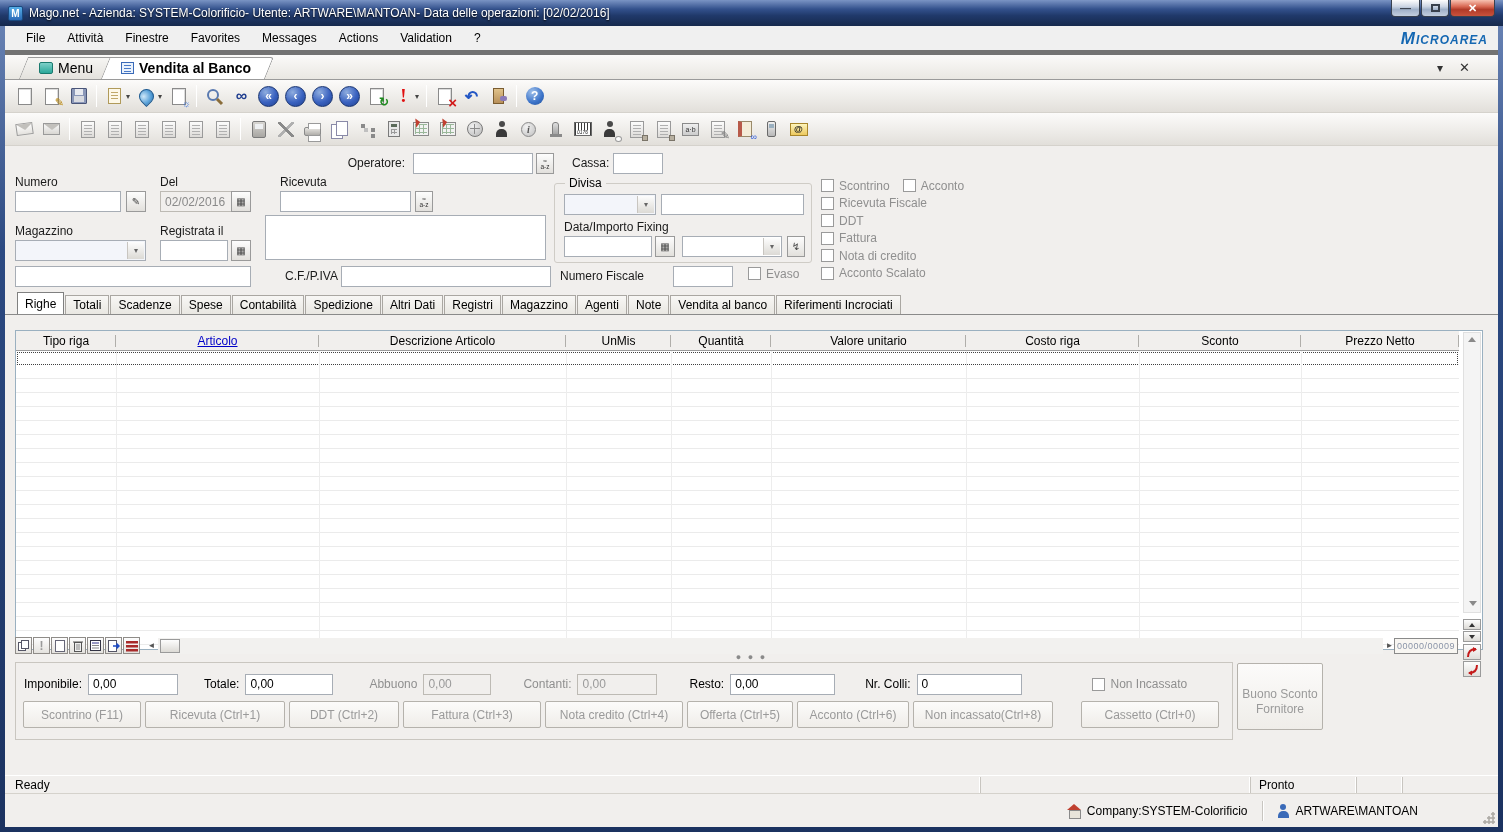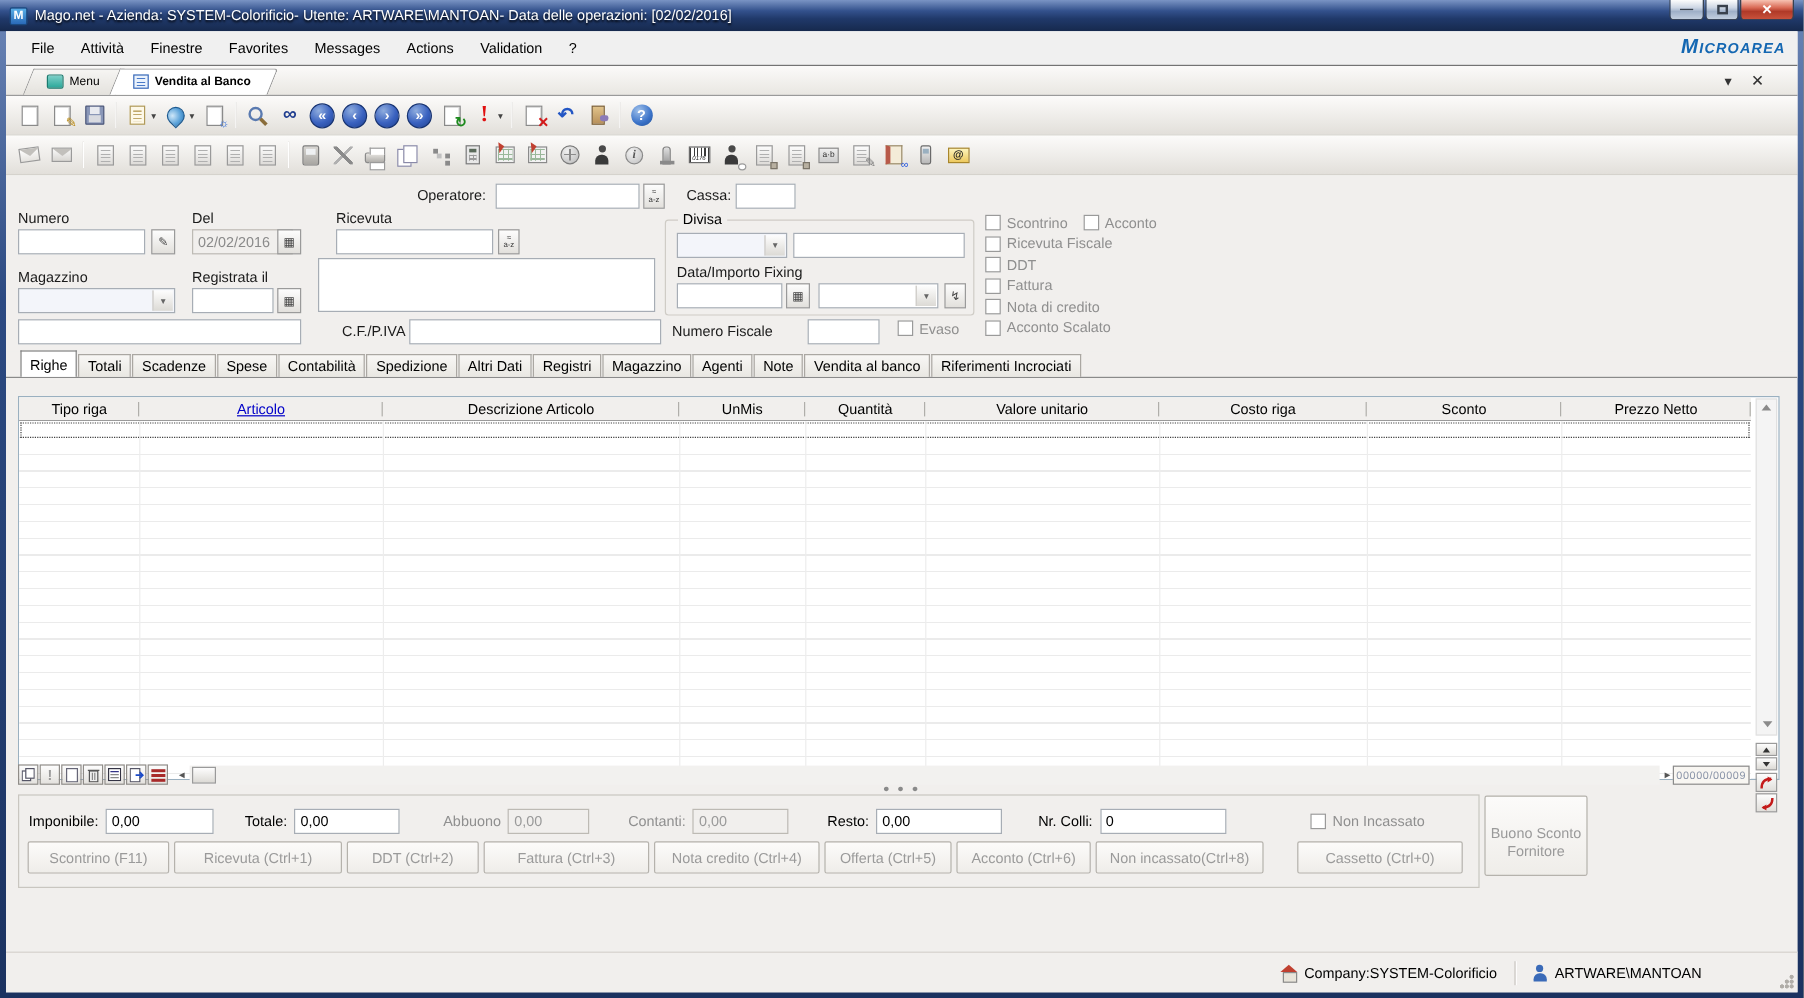--- a/index.html
+++ b/index.html
@@ -16,35 +16,35 @@
   .win-controls { position:absolute; right:8px; top:0; display:flex; }
   .wc { height:17px; border:1px solid #38414f; border-top:none; border-radius:0 0 4px 4px; margin-left:1px;
         background:linear-gradient(180deg,#fdfdfd,#cdd6e4 40%,#9fb0c8 60%,#c3cfdf); color:#39414d;
         display:flex; align-items:center; justify-content:center; font-size:11px; font-weight:bold; }
   .wc-min { width:29px; } .wc-max { width:28px; }
   .wc-close { width:45px; background:linear-gradient(180deg,#f7c2b2,#d96a55 40%,#b03a28 60%,#c9523c); color:#fff; }
   .wc-max i { width:9px; height:8px; border:2px solid #39414d; display:block; font-style:normal;}
   
   .content { position:absolute; top:26px; left:5px; right:5px; bottom:5px; background:#f1efed; overflow:hidden; }
   
-  .menubar { position:absolute; top:0; left:0; right:0; height:29px; background:#f0f0f0; border-bottom:1px solid #737373;
+  .menubar { position:absolute; top:0; left:0; right:0; height:29px; background:#f0f0f0; border-bottom:5px solid #737373;
              display:flex; align-items:center; padding-left:10px; }
   .mitem { padding:4px 11px; font-size:12px; cursor:default; }
   .brand { position:absolute; right:10px; top:3px; font-weight:bold; font-style:italic; font-variant:small-caps;
            font-size:17px; letter-spacing:1px; color:#1467b2; }
   
   .doctabs { position:absolute; top:29px; left:0; right:0; height:25px; background:linear-gradient(#fbfaf9,#e9e7e2);
              display:flex; align-items:flex-end; padding-left:14px; border-bottom:1px solid #9a9a9a;}
   .dtab { position:relative; height:22px; display:flex; align-items:center; padding:0 14px 0 20px; margin-right:-6px; }
   .dtab::before { content:""; position:absolute; inset:0; background:linear-gradient(#f6f5f3,#e4e2dd);
                   border:1px solid #9a9a9a; border-bottom:none; transform:skewX(-22deg); transform-origin:100% 100%; border-radius:0 3px 0 0;}
   .dtab.active::before { background:#fff; }
   .dtab * { position:relative; z-index:1; }
   .dtab.active .dlabel { font-weight:bold; }
-  .dlabel { font-size:10px; margin-left:5px; }
+  .dlabel { font-size:14px; margin-left:5px; }
   .tabicon-menu { width:14px; height:12px; background:linear-gradient(#7ed0c8,#2ba89a); border:1px solid #1a7a6e; border-radius:2px; }
   .tabicon-doc { width:13px; height:12px; background:#eaf2fc; border:1px solid #3a6ab8; position:relative;}
   .tabicon-doc::after { content:""; position:absolute; left:2px; right:2px; top:2px; height:8px;
                         background:repeating-linear-gradient(180deg,#4a7ac8 0 1px,transparent 1px 3px); }
   .doctabs-right { position:absolute; right:28px; top:5px; display:flex; gap:16px; align-items:center; color:#333;}
   .doctabs-right span { font-size:12px; cursor:default; }
   
   .toolbar { position:absolute; left:0; right:0; display:flex; align-items:center; padding-left:6px;
              background:linear-gradient(#fcfbfa,#eae8e4 70%,#e2dfda); border-bottom:1px solid #d5d2cc; }
   .tb1 { top:54px; height:33px; }
@@ -656,20 +656,27 @@
           <button class="bbtn" style="width: 138px;">Fattura (Ctrl+3)</button>
           <button class="bbtn" style="width: 138px;">Nota credito (Ctrl+4)</button>
           <button class="bbtn" style="width: 106px;">Offerta (Ctrl+5)</button>
           <button class="bbtn" style="width: 112px;">Acconto (Ctrl+6)</button>
           <button class="bbtn" style="width: 140px;">Non incassato(Ctrl+8)</button>
           <button class="bbtn" style="width: 138px; margin-left: 24px;">Cassetto (Ctrl+0)</button>
         </div>
     </div>
     <button class="buono">Buono Sconto Fornitore</button>
 
+    <div class="status1">
+      <span class="s1-left">Ready</span>
+      <span class="s1pane" style="width:270px"></span>
+      <span class="s1pane" style="width:106px">Pronto</span>
+      <span class="s1pane" style="width:46px"></span>
+      <span class="s1pane" style="width:60px;margin-right:36px"></span>
+    </div>
 
     <div class="status2">
       <span class="s2cell">
         <span class="houseb"></span>
         <span>Company:SYSTEM-Colorificio</span>
       </span>
       <span class="s2sep"></span>
       <span class="s2cell">
         <span class="personb"></span>
         <span>ARTWARE\MANTOAN</span>

